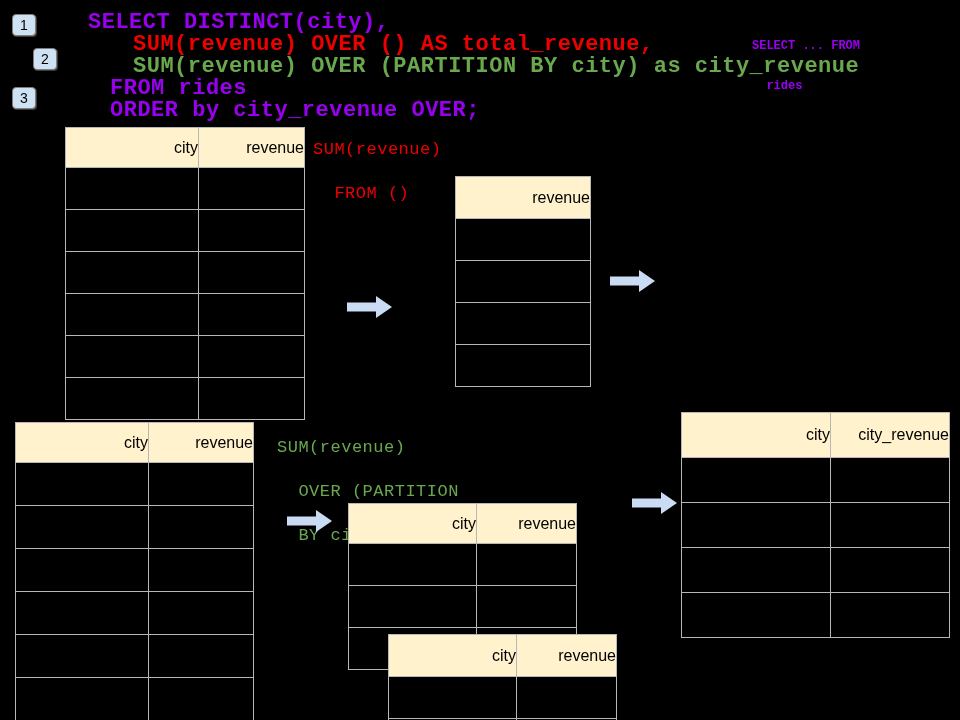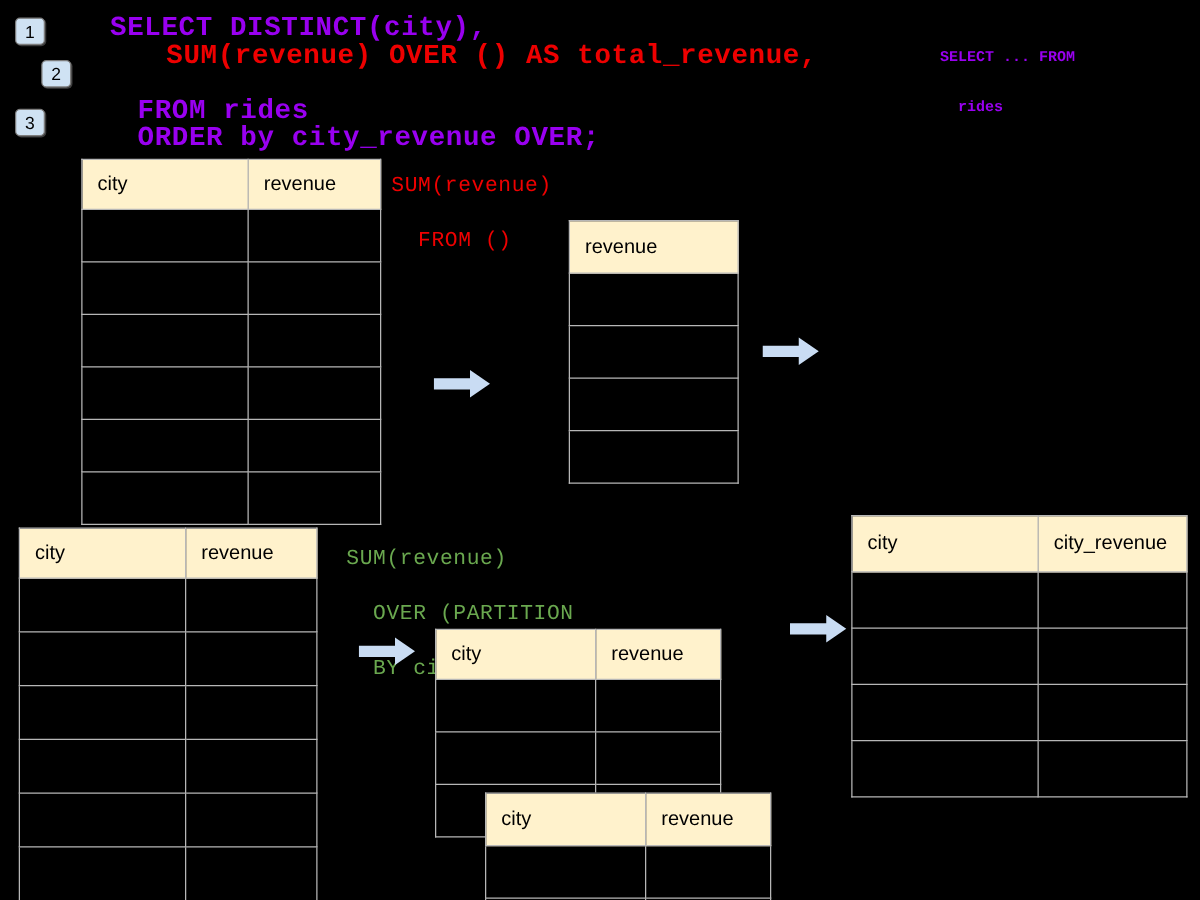--- a/index.html
+++ b/index.html
@@ -26,40 +26,41 @@
         font-family:"Liberation Mono","DejaVu Sans Mono",monospace;
         font-size:12px;font-weight:bold;line-height:20px;color:#9900f0;}
 
   .ann{position:absolute;white-space:pre;
        font-family:"Liberation Mono","DejaVu Sans Mono",monospace;
        font-size:17px;font-weight:normal;letter-spacing:.5px;line-height:22px;}
 
   
   table.dtable{position:absolute;border-collapse:collapse;table-layout:fixed;
                background:#000;}
-  table.dtable th{background:#fff2cc;color:#000;text-align:left;
+  table.dtable th{background:#fff2cc;color:#000;text-align:right;
                   font:16px "Liberation Sans",sans-serif;font-weight:400;
                   padding:0 0 0 12px;border:1px solid #b7b7b7;}
   table.dtable td{border:1px solid #b7b7b7;padding:0;}
   .hd40 th{height:39px;} .hd42 th{height:41px;} .hd45 th{height:44px;}
   .rw41 td{height:41px;} .rw42 td{height:42px;} .rw44 td{height:44px;}
 
   .arrow{position:absolute;}
 </style>
 </head>
 <body>
 
 <div class="canvas">
 
   <div class="badge" style="left:12px;top:14px">1</div>
   <div class="badge" style="left:33px;top:48px">2</div>
   <div class="badge" style="left:12px;top:87px">3</div>
 
   <div class="sqlline c-purple" style="left:88px;top:13px">SELECT DISTINCT(city),</div>
   <div class="sqlline c-red" style="left:133px;top:35px">SUM(revenue) OVER () AS total_revenue,</div>
+  <div class="sqlline c-green" style="left:133px;top:57px">SUM(revenue) OVER (PARTITION BY city) as city_revenue</div>
   <div class="sqlline c-purple" style="left:110px;top:79px">FROM rides</div>
   <div class="sqlline c-purple" style="left:110px;top:101px">ORDER by city_revenue OVER;</div>
 
   <div class="note"><span>SELECT ... FROM</span><br>
   <span>rides</span></div>
 
   <table class="dtable hd40 rw41" style="left:65px;top:127px;width:240px">
     <thead>
         <tr>
       <th style="width:120px">city</th>

